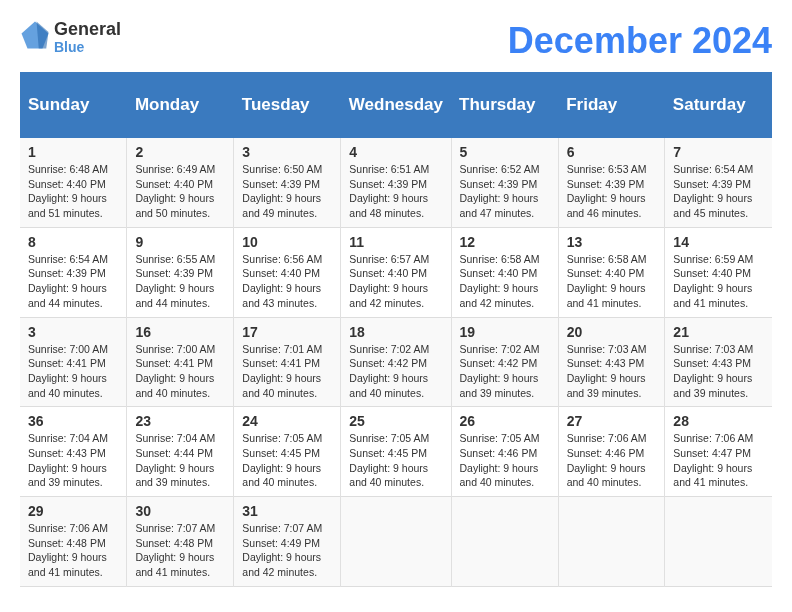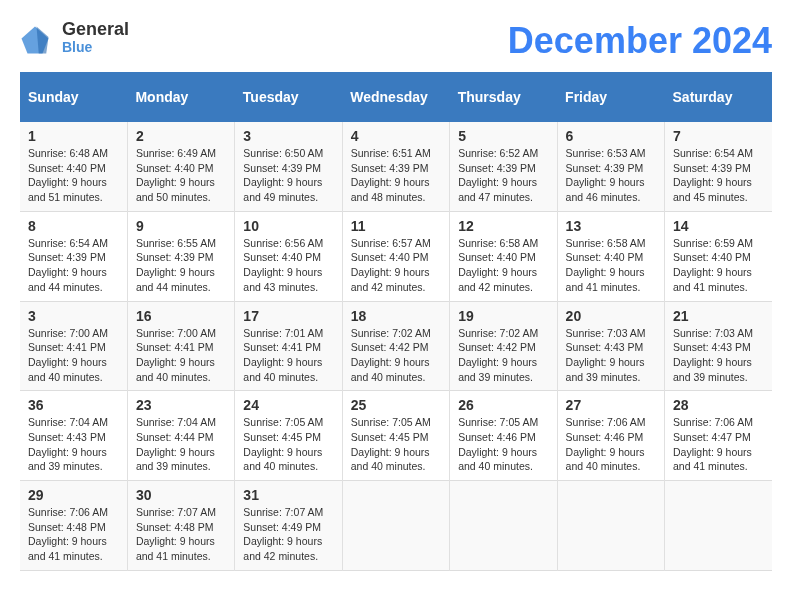--- a/index.html
+++ b/index.html
@@ -11,22 +11,22 @@
       padding: 20px;
     }
     .header-area {
       display: flex;
       justify-content: space-between;
       align-items: flex-start;
       margin-bottom: 10px;
     }
     .logo {
       display: flex;
-      align-items: flex-end;
-      gap: 12px;
+      align-items: flex-start;
+      gap: 4px;
     }
     .logo-text {
       display: flex;
       flex-direction: column;
       line-height: 1.1;
     }
     .logo-general {
       font-size: 18px;
       font-weight: bold;
       color: #333;
@@ -55,22 +55,22 @@
     }
     table {
       width: 100%;
       border-collapse: collapse;
       font-size: 11px;
     }
     thead tr th {
       background-color: #3a7abf;
       color: white;
       text-align: left;
-      padding: 17px 8px;
-      font-size: 14px;
+      padding: 23px 8px;
+      font-size: 17px;
       font-weight: bold;
     }
     tbody tr {
       border-bottom: 1px solid #ddd;
     }
     tbody tr:nth-child(odd) {
       background-color: #f9f9f9;
     }
     tbody tr:nth-child(even) {
       background-color: #ffffff;

